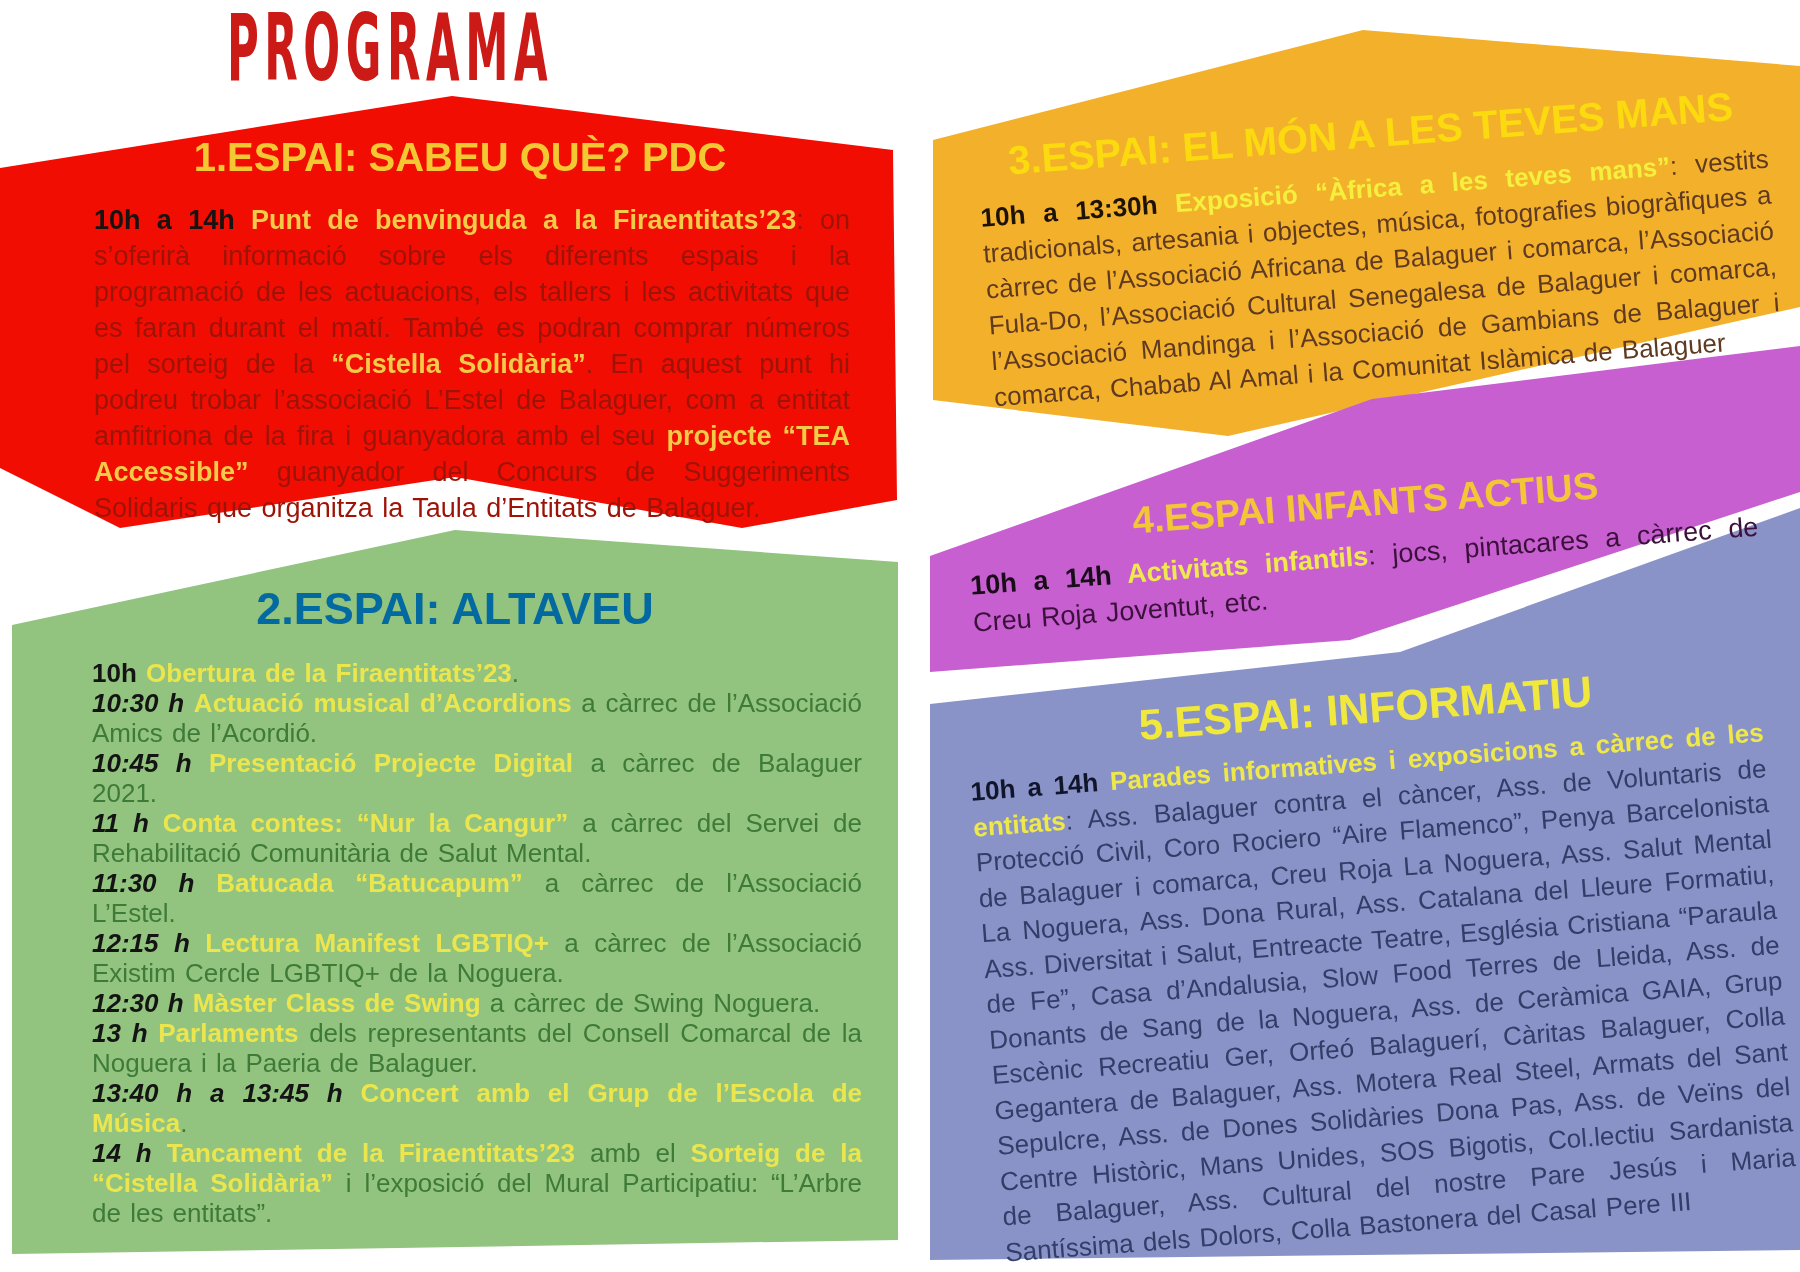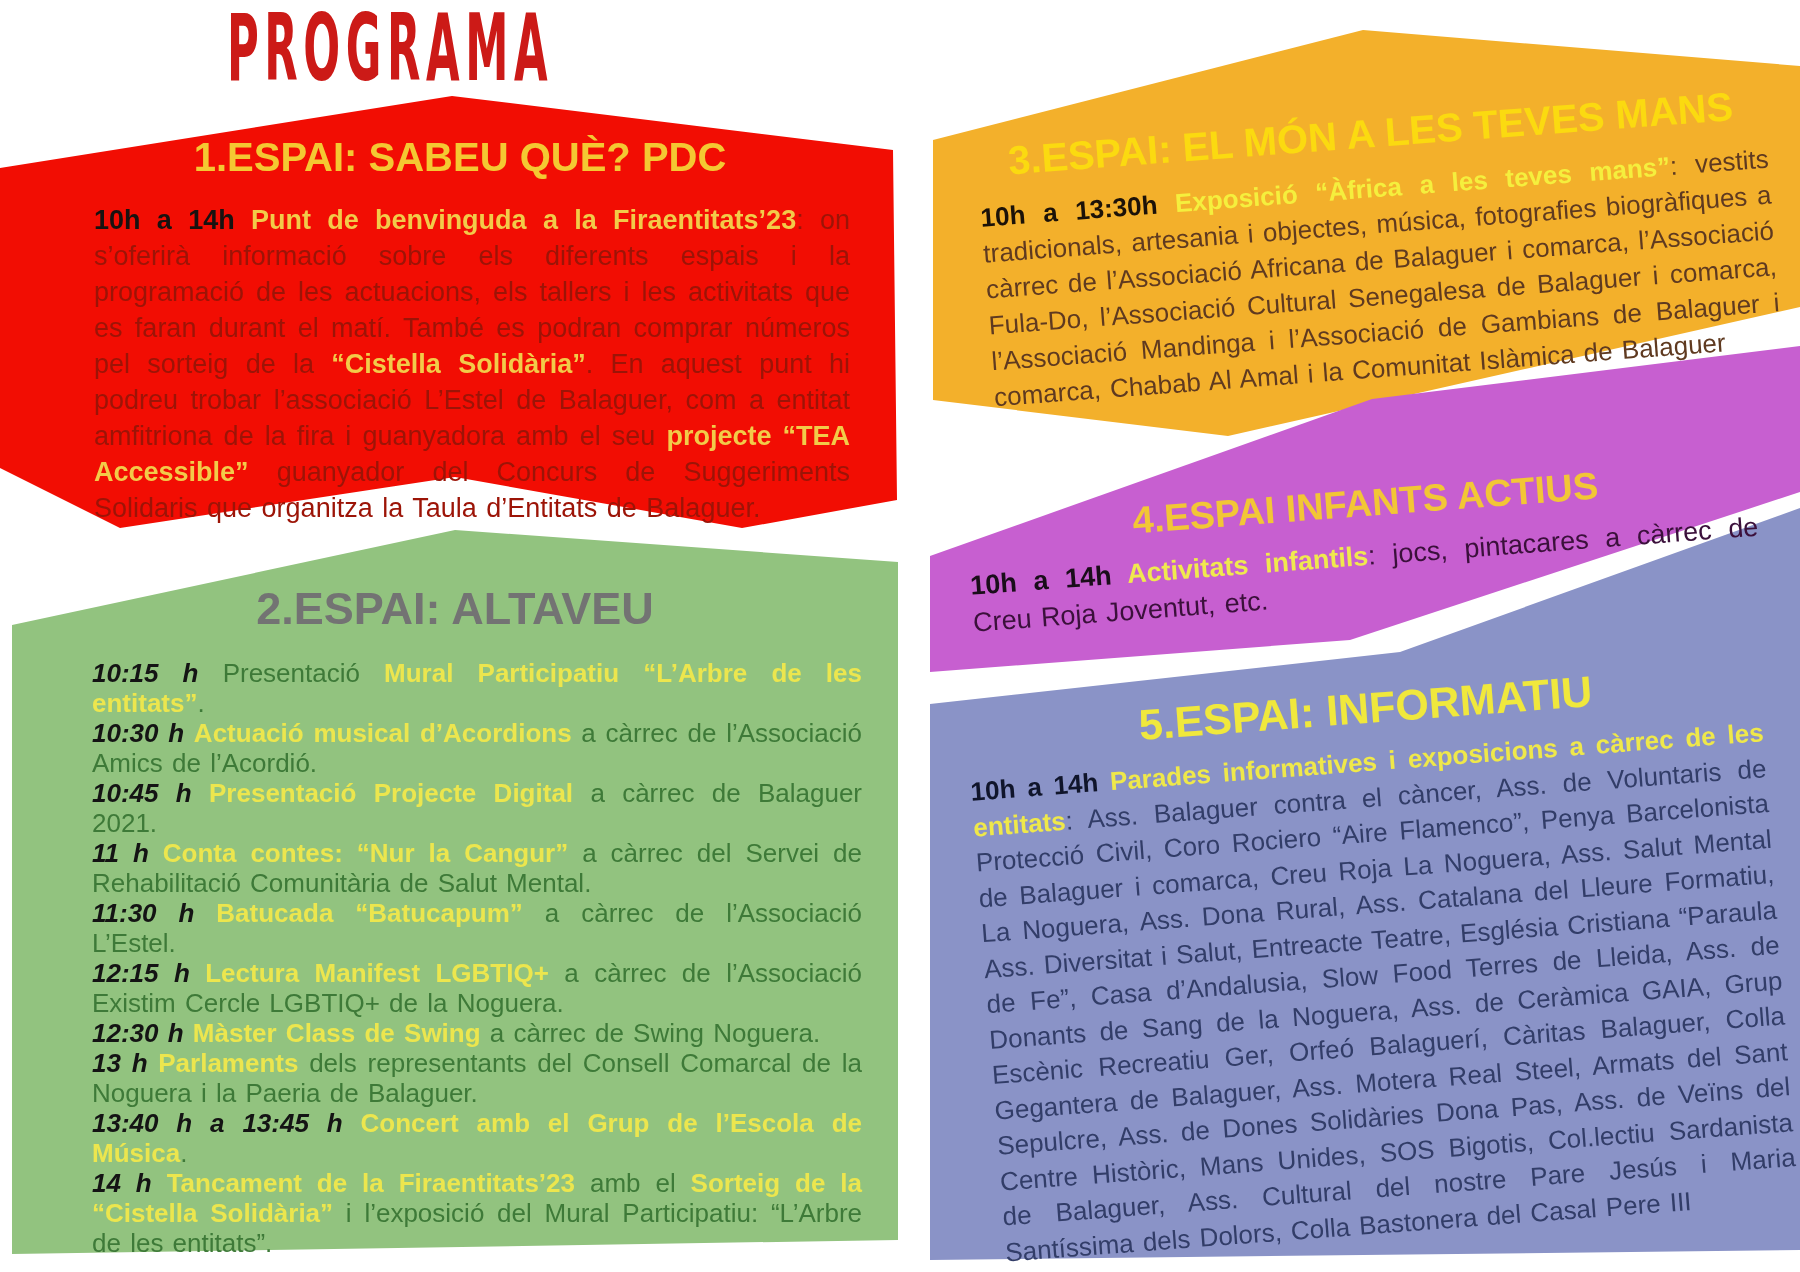--- a/index.html
+++ b/index.html
@@ -19,21 +19,21 @@
   .para span.ti{font-weight:700;font-style:italic;color:var(--time);}
   .para span.hl{font-weight:700;color:var(--hl);}
   .para span.b {font-weight:400;color:var(--body);}
 
   
   .sec1{--time:#181210;--hl:#f2cb49;--body:#9c1407;}
   .sec1 .sec-title{color:#f4c832;font-size:40px;}
   .sec1 .body{font-size:27px;line-height:36px;}
   
   .sec2{--time:#141414;--hl:#ece64e;--body:#3e7a38;}
-  .sec2 .sec-title{color:#737373;font-size:45px;}
+  .sec2 .sec-title{color:#0369a1;font-size:45px;}
   .sec2 .body{font-size:26px;line-height:30px;}
   
   .sec3{--time:#1c1208;--hl:#f5ef3d;--body:#5f3a20;}
   .sec3 .sec-title{color:#fbda10;font-size:40px;}
   .sec3 .body{font-size:26px;line-height:36px;}
   
   .sec4{--time:#1a0d1a;--hl:#f0e94e;--body:#3b103b;}
   .sec4 .sec-title{color:#f2c636;font-size:38px;}
   .sec4 .body{font-size:27px;line-height:37px;}
   
@@ -61,21 +61,21 @@
 <div class="sec sec1" style="left:70px;top:136px;width:780px;">
   <div class="sec-title">1.ESPAI: SABEU QUÈ? PDC</div>
   <div class="body" style="margin:24px 0 4px 24px;width:756px;">
       <p class="para"><span class="t">10h a 14h </span><span class="hl">Punt de benvinguda a la Firaentitats’23</span><span class="b">: on s’oferirà informació sobre els diferents espais i la programació de les actuacions, els tallers i les activitats que es faran durant el matí. També es podran comprar números pel sorteig de la </span><span class="hl">“Cistella Solidària”</span><span class="b">. En aquest punt hi podreu trobar l’associació L’Estel de Balaguer, com a entitat amfitriona de la fira i guanyadora amb el seu </span><span class="hl">projecte “TEA Accessible”</span><span class="b"> guanyador del Concurs de Suggeriments Solidaris que organitza la Taula d’Entitats de Balaguer.</span></p>
     </div>
 </div>
 
 <div class="sec sec2" style="left:60px;top:585px;width:790px;">
   <div class="sec-title">2.ESPAI: ALTAVEU</div>
   <div class="body" style="margin:26px 0 0 32px;width:770px;">
-      <p class="para"><span class="ti">10:15 h </span><span class="b">Presentació </span><span class="hl">Mural Participatiu “L’Arbre de les entitats”</span><span class="b">.</span></p>
+      <p class="para"><span class="t">10h </span><span class="hl">Obertura de la Firaentitats’23</span><span class="b">.</span></p>
       <p class="para"><span class="ti">10:30 h </span><span class="hl">Actuació musical d’Acordions</span><span class="b"> a càrrec de l’Associació Amics de l’Acordió.</span></p>
       <p class="para"><span class="ti">10:45 h </span><span class="hl">Presentació Projecte Digital</span><span class="b"> a càrrec de Balaguer 2021.</span></p>
       <p class="para"><span class="ti">11 h </span><span class="hl">Conta contes: “Nur la Cangur”</span><span class="b"> a càrrec del Servei de Rehabilitació Comunitària de Salut Mental.</span></p>
       <p class="para"><span class="ti">11:30 h </span><span class="hl">Batucada “Batucapum”</span><span class="b"> a càrrec de l’Associació L’Estel.</span></p>
       <p class="para"><span class="ti">12:15 h </span><span class="hl">Lectura Manifest LGBTIQ+</span><span class="b"> a càrrec de l’Associació Existim Cercle LGBTIQ+ de la Noguera.</span></p>
       <p class="para"><span class="ti">12:30 h </span><span class="hl">Màster Class de Swing</span><span class="b"> a càrrec de Swing Noguera.</span></p>
       <p class="para"><span class="ti">13 h </span><span class="hl">Parlaments</span><span class="b"> dels representants del Consell Comarcal de la Noguera i la Paeria de Balaguer.</span></p>
       <p class="para"><span class="ti">13:40 h a 13:45 h </span><span class="hl">Concert amb el Grup de l’Escola de Música</span><span class="b">.</span></p>
       <p class="para"><span class="ti">14 h </span><span class="hl">Tancament de la Firaentitats’23</span><span class="b"> amb el </span><span class="hl">Sorteig de la “Cistella Solidària”</span><span class="b"> i l’exposició del Mural Participatiu: “L’Arbre de les entitats”.</span></p>
     </div>

